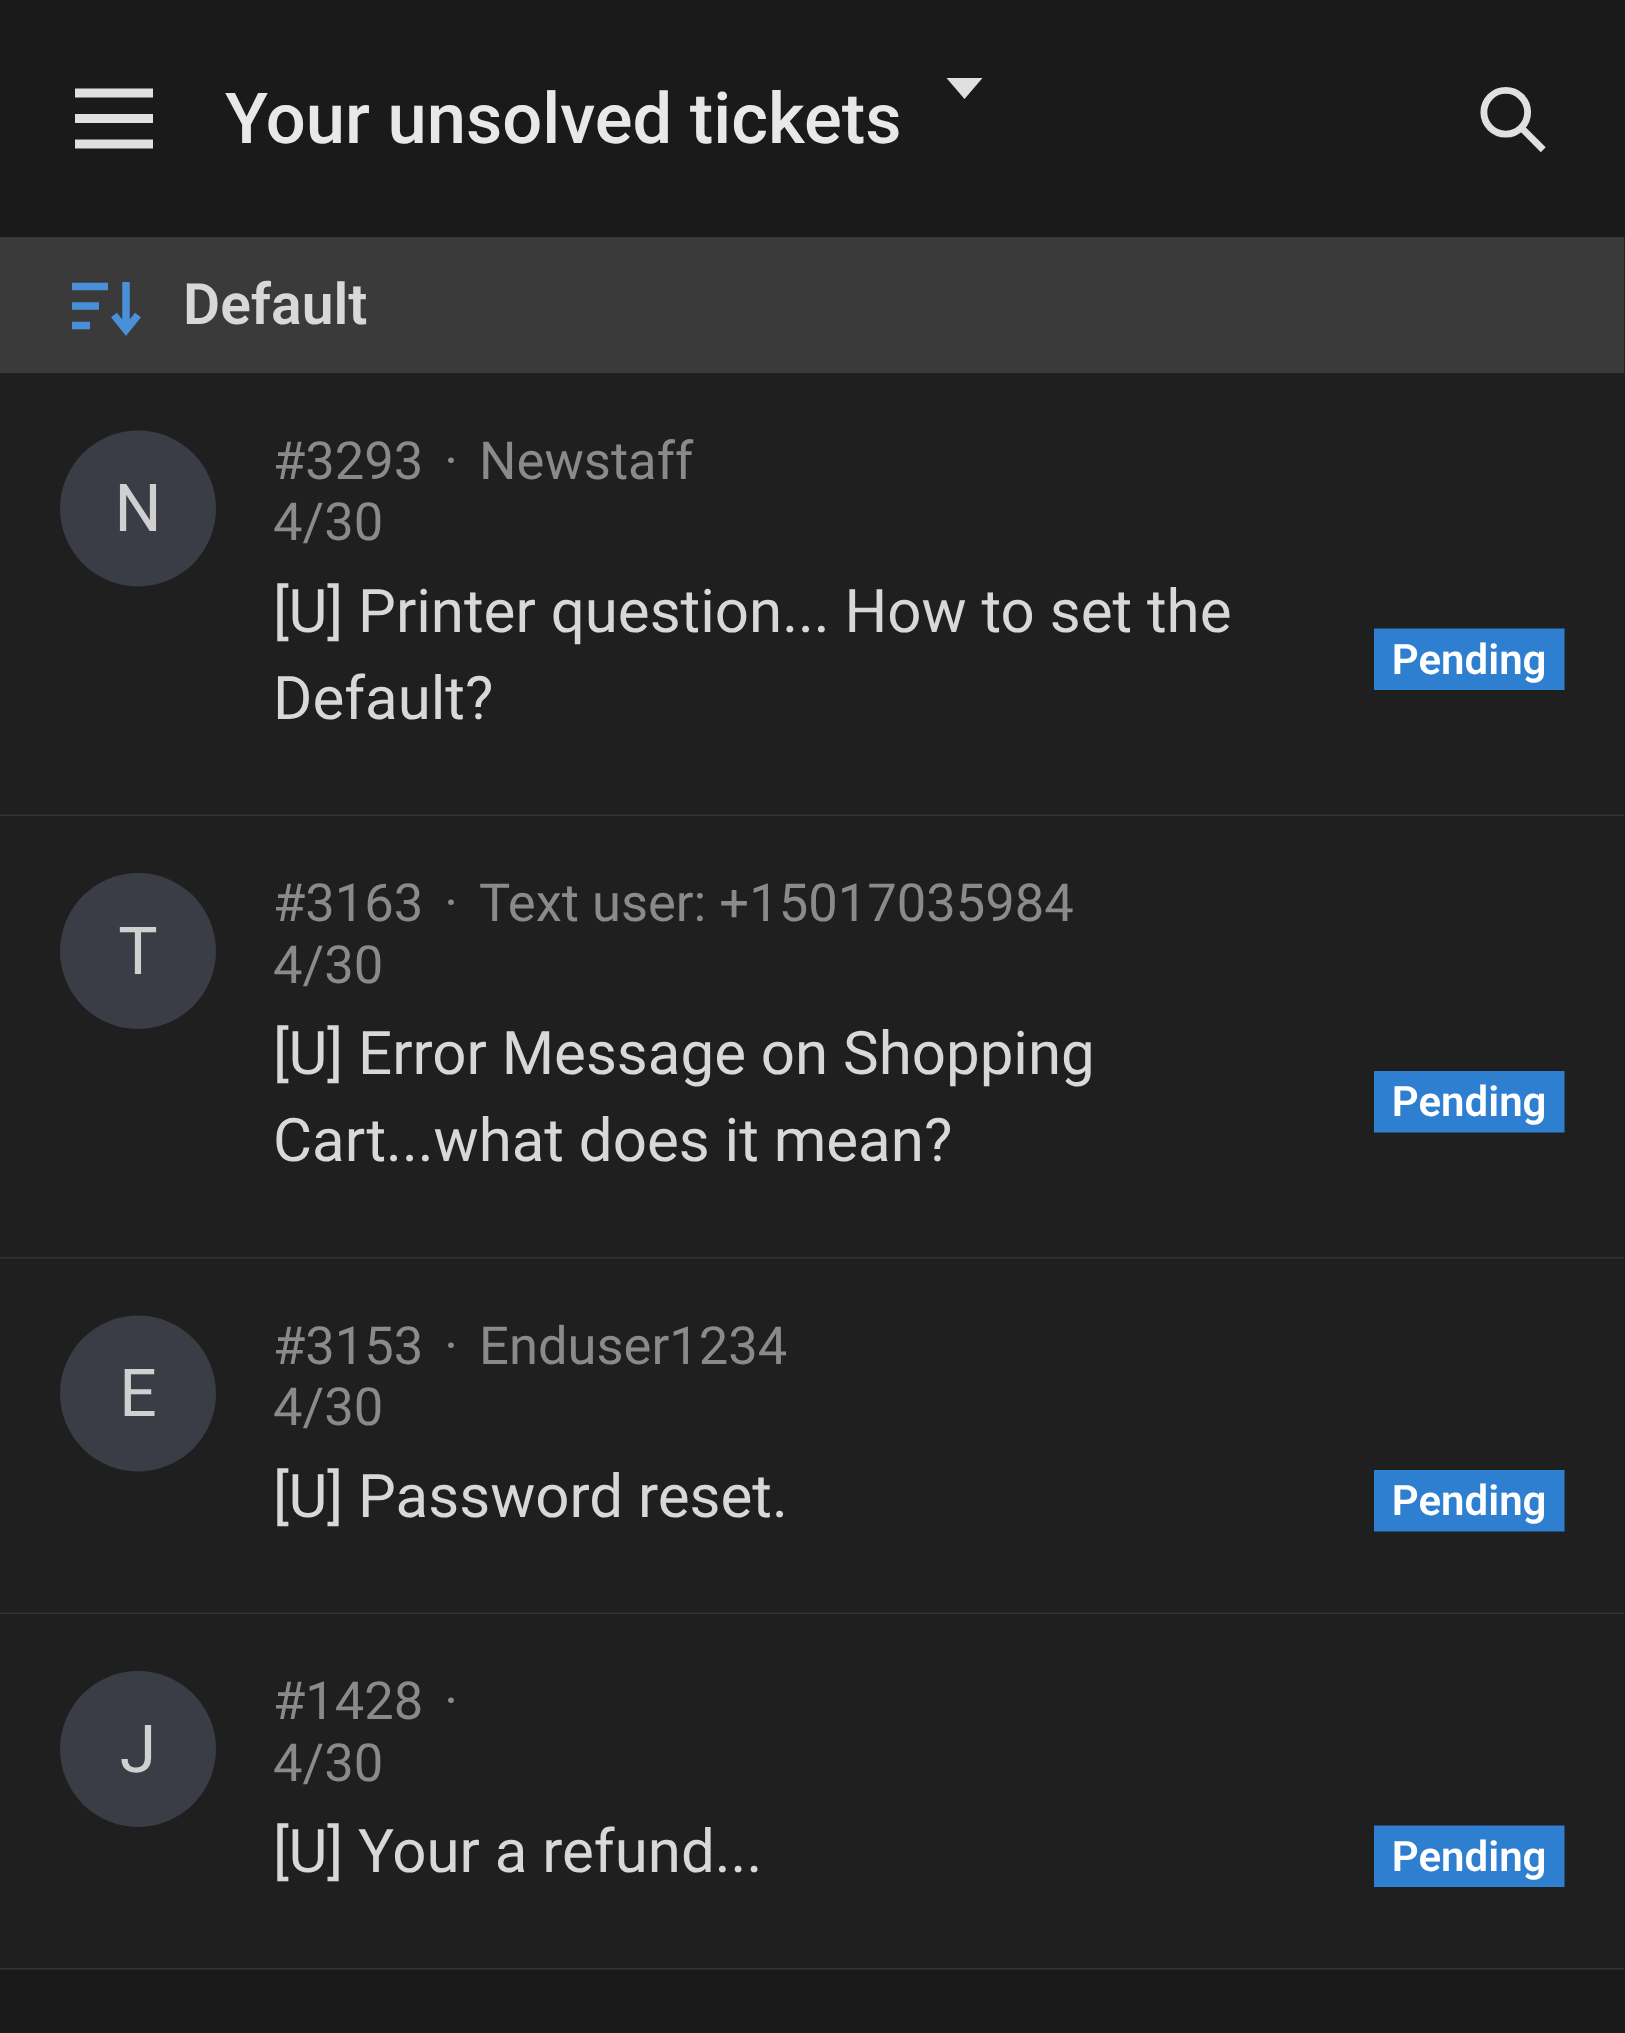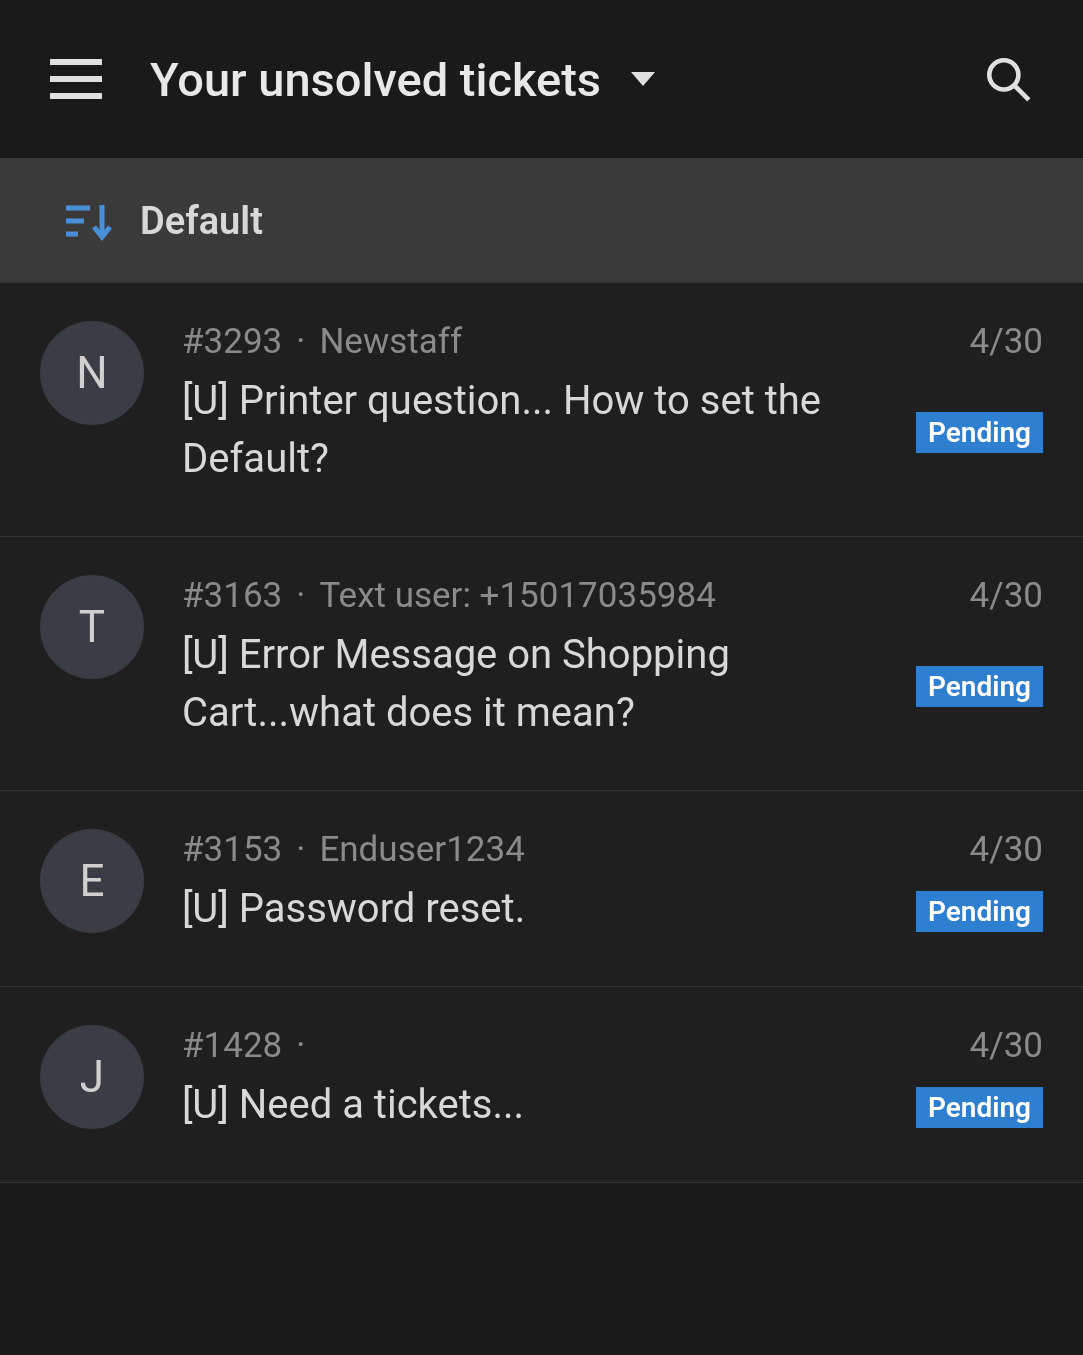--- a/index.html
+++ b/index.html
@@ -31,21 +31,21 @@
       justify-content: space-between;
       cursor: pointer;
     }
     .hamburger-line {
       height: 6px;
       background: #e0e0e0;
       width: 100%;
     }
     .title-wrap {
       display: flex;
-      align-items: center;
+      align-items: flex-start;
       gap: 30px;
       flex: 1;
       cursor: pointer;
     }
     .title {
       font-size: 47px;
       font-weight: 500;
       color: #e8e8e8;
     }
     .chevron-down {
@@ -54,25 +54,25 @@
       border-left: 12px solid transparent;
       border-right: 12px solid transparent;
       border-top: 14px solid #e0e0e0;
     }
     .search-icon {
       width: 50px;
       height: 50px;
       cursor: pointer;
     }
     .sort-bar {
-      height: 125px;
+      height: 91px;
       background: #3a3a3a;
       display: flex;
       align-items: center;
-      padding: 0 64px;
+      padding: 0 46px;
       gap: 26px;
       cursor: pointer;
     }
     .sort-icon {
       width: 50px;
       height: 40px;
     }
     .sort-label {
       font-size: 38px;
       font-weight: 600;
@@ -103,20 +103,21 @@
     }
     .ticket-body {
       flex: 1;
       min-width: 0;
     }
     .ticket-meta-row {
       display: flex;
       justify-content: space-between;
       align-items: baseline;
       margin-bottom: 10px;
+      flex-direction: column;
     }
     .ticket-meta {
       font-size: 35px;
       color: #8a8a8a;
       display: flex;
       gap: 14px;
       align-items: center;
     }
     .ticket-meta .sep {
       color: #8a8a8a;
@@ -242,19 +243,19 @@
     <div class="avatar">J</div>
     <div class="ticket-body">
       <div class="ticket-meta-row">
         <div class="ticket-meta">
           <span>#1428</span>
           <span class="sep">·</span>
         </div>
         <div class="ticket-date">4/30</div>
       </div>
       <div class="ticket-subject-row">
-        <div class="ticket-subject">[U] Need a tickets...</div>
+        <div class="ticket-subject">[U] Your a refund...</div>
         <div class="status-badge">Pending</div>
       </div>
     </div>
   </div>
 
 </div>
 
 </body></html>

